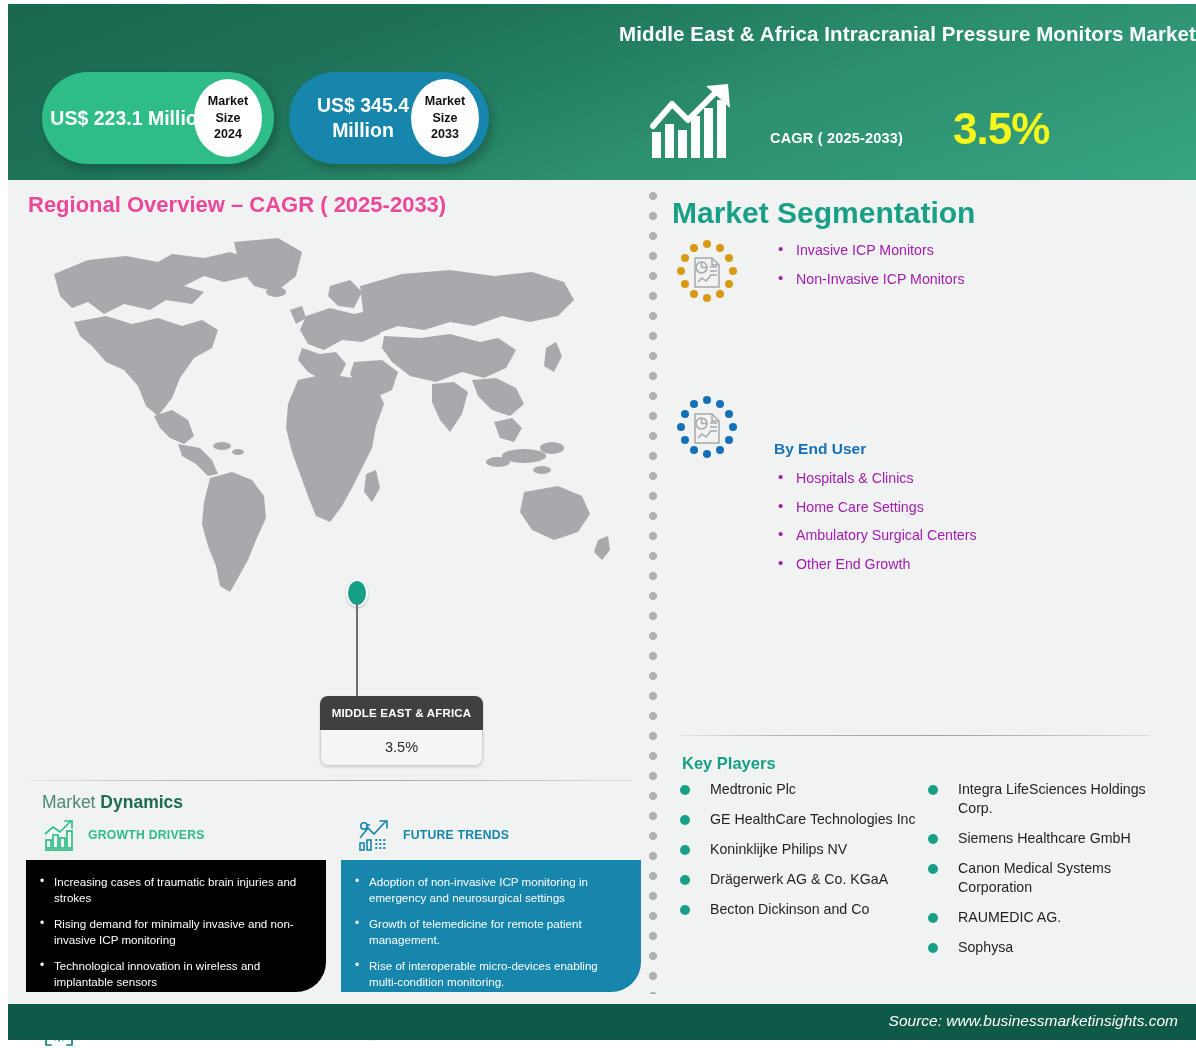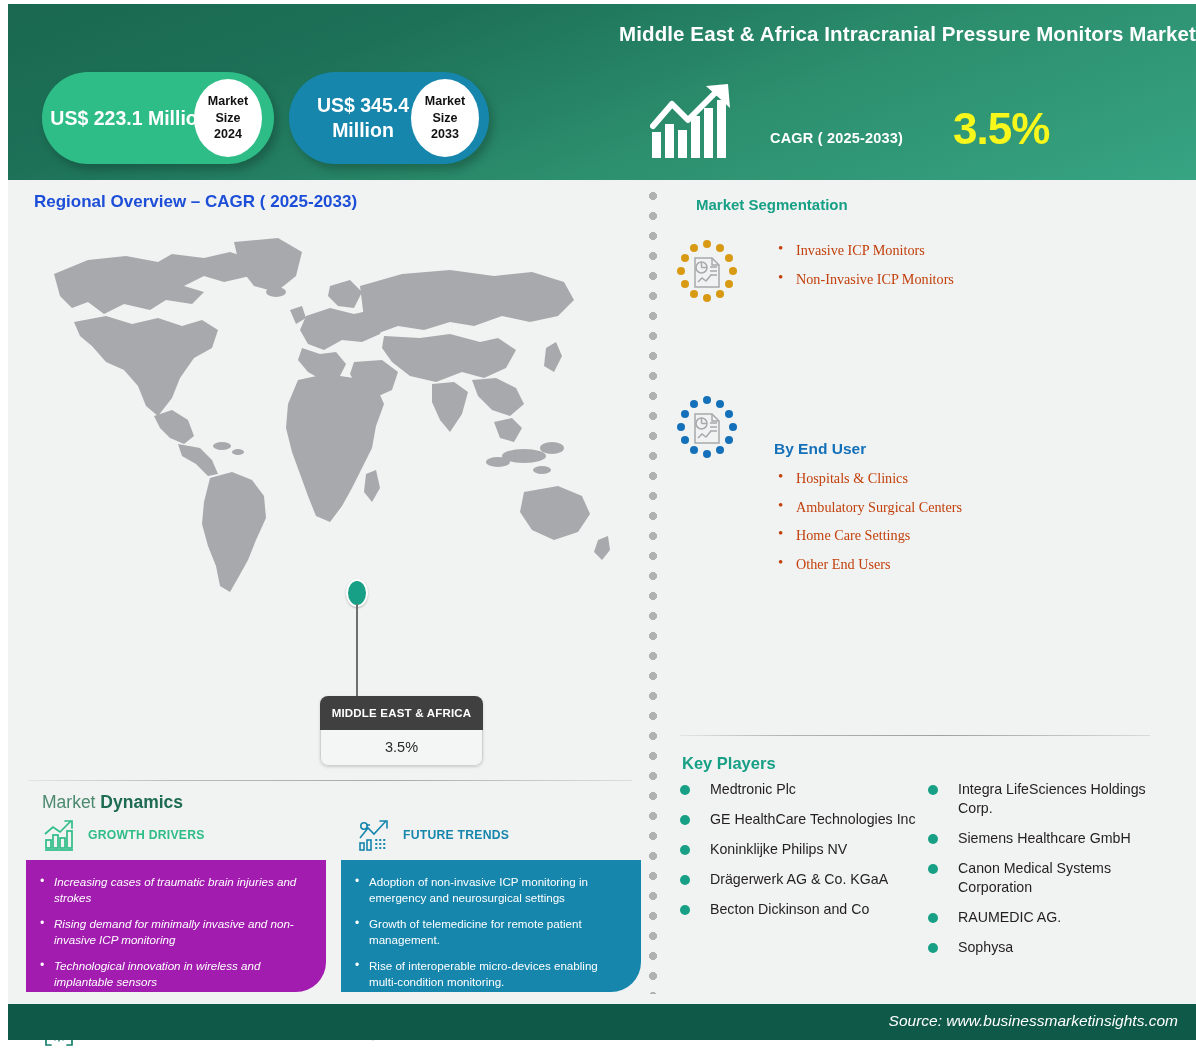--- a/index.html
+++ b/index.html
@@ -62,22 +62,22 @@
   
   .body-area {
     position: absolute; left: 8px; top: 180px; width: 1188px; height: 824px;
     background: #f1f2f2;
   }
 
   
   .left-col { position: absolute; left: 24px; top: 184px; width: 610px; height: 820px; }
 
   .regional-title {
-    position: absolute; left: 10px; top: 8px;
-    color: #1d4ed8; font-size: 17px; font-weight: 700;
+    position: absolute; left: 4px; top: 8px;
+    color: #ec4899; font-size: 22px; font-weight: 700;
   }
 
   .map-wrap { position: absolute; left: 30px; top: 46px; width: 570px; height: 390px; }
   .map-wrap svg { width: 100%; height: 100%; display: block; }
 
   .map-pin {
     position: absolute; left: 322px; top: 395px; width: 22px; height: 28px;
     background: #17a085; border: 2.5px solid #ffffff; border-radius: 50%;
     box-shadow: 0 1px 2px rgba(0,0,0,.25);
   }
@@ -129,21 +129,21 @@
   .c1 .md-head .lbl { color: #2ebd87; }
   .c2 .md-head .lbl { color: #1686ad; }
   .c3 .md-head .lbl { color: #14806c; }
   .c4 .md-head .lbl { color: #1f7a5f; }
 
   .md-box {
     border-radius: 0 0 30px 0;
     padding: 14px 16px 14px 14px;
     color: #ffffff;
   }
-  .c1 .md-box { background: #a21caf; height: 132px; font-style: italic; }
+  .c1 .md-box { background: #000000; height: 132px; }
   .c2 .md-box { background: #1686ad; height: 132px; }
 
   .md-box ul { list-style: none; }
   .md-box li {
     position: relative; padding-left: 14px; margin-bottom: 9px;
     font-size: 11.6px; line-height: 1.42;
   }
   .md-box li:before {
     content: "•"; position: absolute; left: 0; top: -1px; font-size: 12px;
   }
@@ -151,36 +151,36 @@
   
   .dot-divider {
     position: absolute; left: 648px; top: 188px; width: 10px; height: 806px;
     background-image: radial-gradient(circle 4px at 5px 8px, #b0b2b2 99%, transparent 100%);
     background-size: 10px 20px; background-repeat: repeat-y;
   }
 
   
   .right-col { position: absolute; left: 672px; top: 184px; width: 510px; height: 820px; }
 
-  .seg-title { position: absolute; left: 24px; top: 12px; color: #17a085; font-size: 15px; font-weight: 700; }
+  .seg-title { position: absolute; left: 0; top: 12px; color: #17a085; font-size: 30px; font-weight: 700; }
 
   .seg-block { position: absolute; width: 500px; }
   .seg-block.b1 { left: 0; top: 56px; }
   .seg-block.b2 { left: 0; top: 212px; }
 
   .seg-ico { position: absolute; left: 4px; top: 0; width: 62px; height: 62px; }
   .seg-body { position: absolute; left: 102px; top: 0; width: 390px; }
   .seg-head { font-size: 15.5px; font-weight: 700; margin-bottom: 8px; }
   .b1 .seg-head { color: #b8860b; }
   .b2 .seg-head { color: #1470b8; margin-top: 44px; margin-bottom: 10px; }
 
   .seg-body ul { list-style: none; }
   .seg-body li {
     position: relative; padding-left: 22px; margin-bottom: 8px;
-    color: #c2410c; font-size: 14.2px; line-height: 1.45; font-family: Liberation Serif, serif;
+    color: #a21caf; font-size: 14.2px; line-height: 1.45;
   }
   .seg-body li:before { content: "•"; position: absolute; left: 4px; top: -2px; font-size: 15px; }
 
   .kp-divider {
     position: absolute; left: 8px; top: 551px; width: 470px; height: 1.4px;
     background: linear-gradient(90deg,#e3e4e4,#b3b5b5 22%, #9fa1a1 55%, #d9dada);
   }
   .kp-title { position: absolute; left: 10px; top: 570px; color: #17a085; font-size: 16.5px; font-weight: 700; }
 
   .kp-cols { position: absolute; left: 0; top: 596px; width: 500px; }
@@ -495,23 +495,23 @@
             <path d="M25.5 27.5 v-5.5 M25.5 27.5 h5.5"></path>
             <path d="M34 27 h7 M34 31 h7 M34 35 h7"></path>
             <path d="M22 42 l4 -4 4 3 5 -6"></path>
           </g>
         </svg>
       </span>
       <div class="seg-body">
         <div class="seg-head">By End User</div>
         <ul>
           <li>Hospitals &amp; Clinics</li>
+          <li>Home Care Settings</li>
           <li>Ambulatory Surgical Centers</li>
-          <li>Home Care Settings</li>
-          <li>Other End Users</li>
+          <li>Other End Growth</li>
         </ul>
       </div>
     </div>
 
     <div class="kp-divider"></div>
     <div class="kp-title">Key Players</div>
 
     <div class="kp-cols">
       <div class="kp-col k1">
         <ul>

